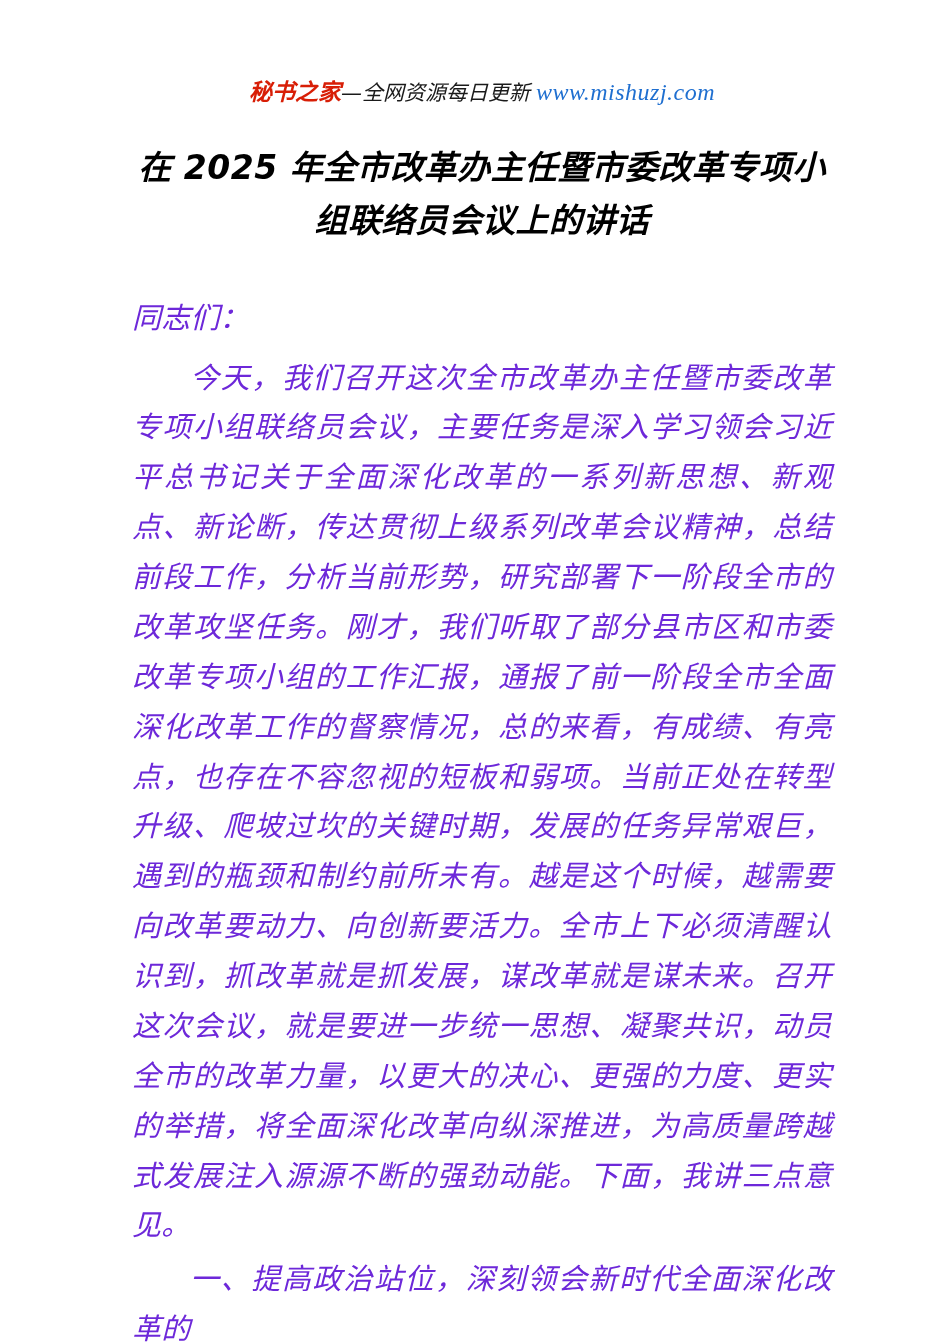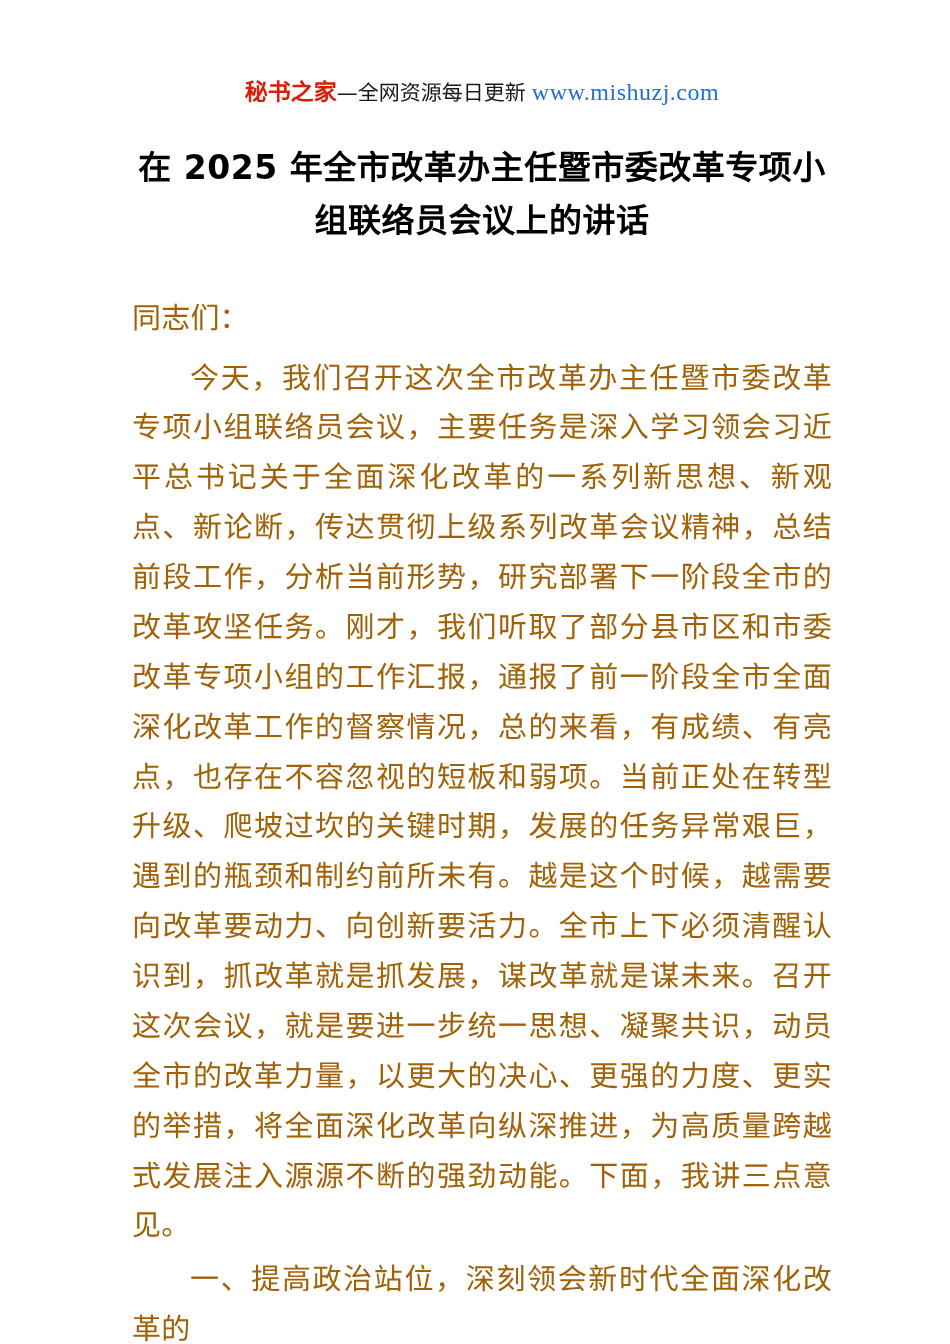--- a/index.html
+++ b/index.html
@@ -14,20 +14,21 @@
     font-family: "Liberation Serif", "DejaVu Serif", serif;
     color: #000000;
     overflow: hidden;
   }
   .page {
     position: relative;
     width: 950px;
     height: 1196px;
     box-sizing: border-box;
     padding: 78px 118px 40px 132px;
+    font-style: italic;
   }
   .watermark {
     text-align: center;
     font-size: 24px;
     line-height: 1.2;
     white-space: nowrap;
     margin: 0 0 34px 0;
     letter-spacing: 0px;
   }
   .watermark .brand {
@@ -58,21 +59,21 @@
     color: #000;
   }
   p.body-text {
     font-family: "DejaVu Sans", "Liberation Sans", sans-serif;
     font-size: 29px;
     line-height: 1.72;
     margin: 0 0 4px 0;
     text-align: justify;
     text-justify: inter-ideograph;
     letter-spacing: 0.2px;
-    color: #a16207;
+    color: #6d28d9;
   }
   p.indent2 {
     text-indent: 2em;
   }
   p.salutation {
     margin-bottom: 10px;
   }
 </style>
 </head>
 <body>

